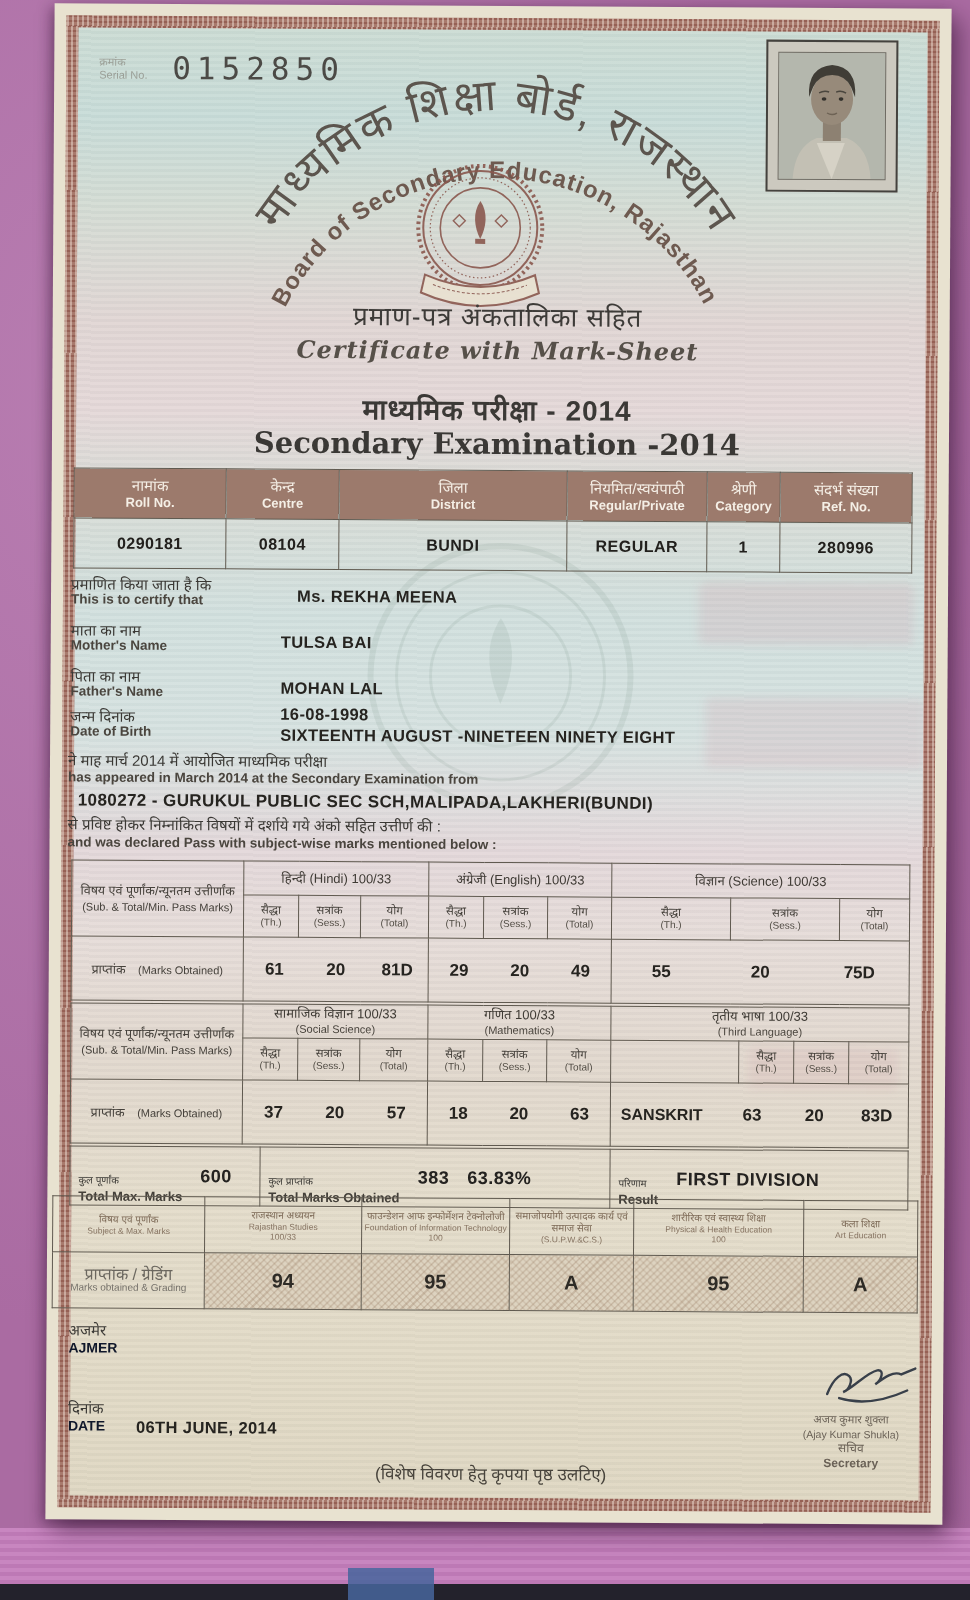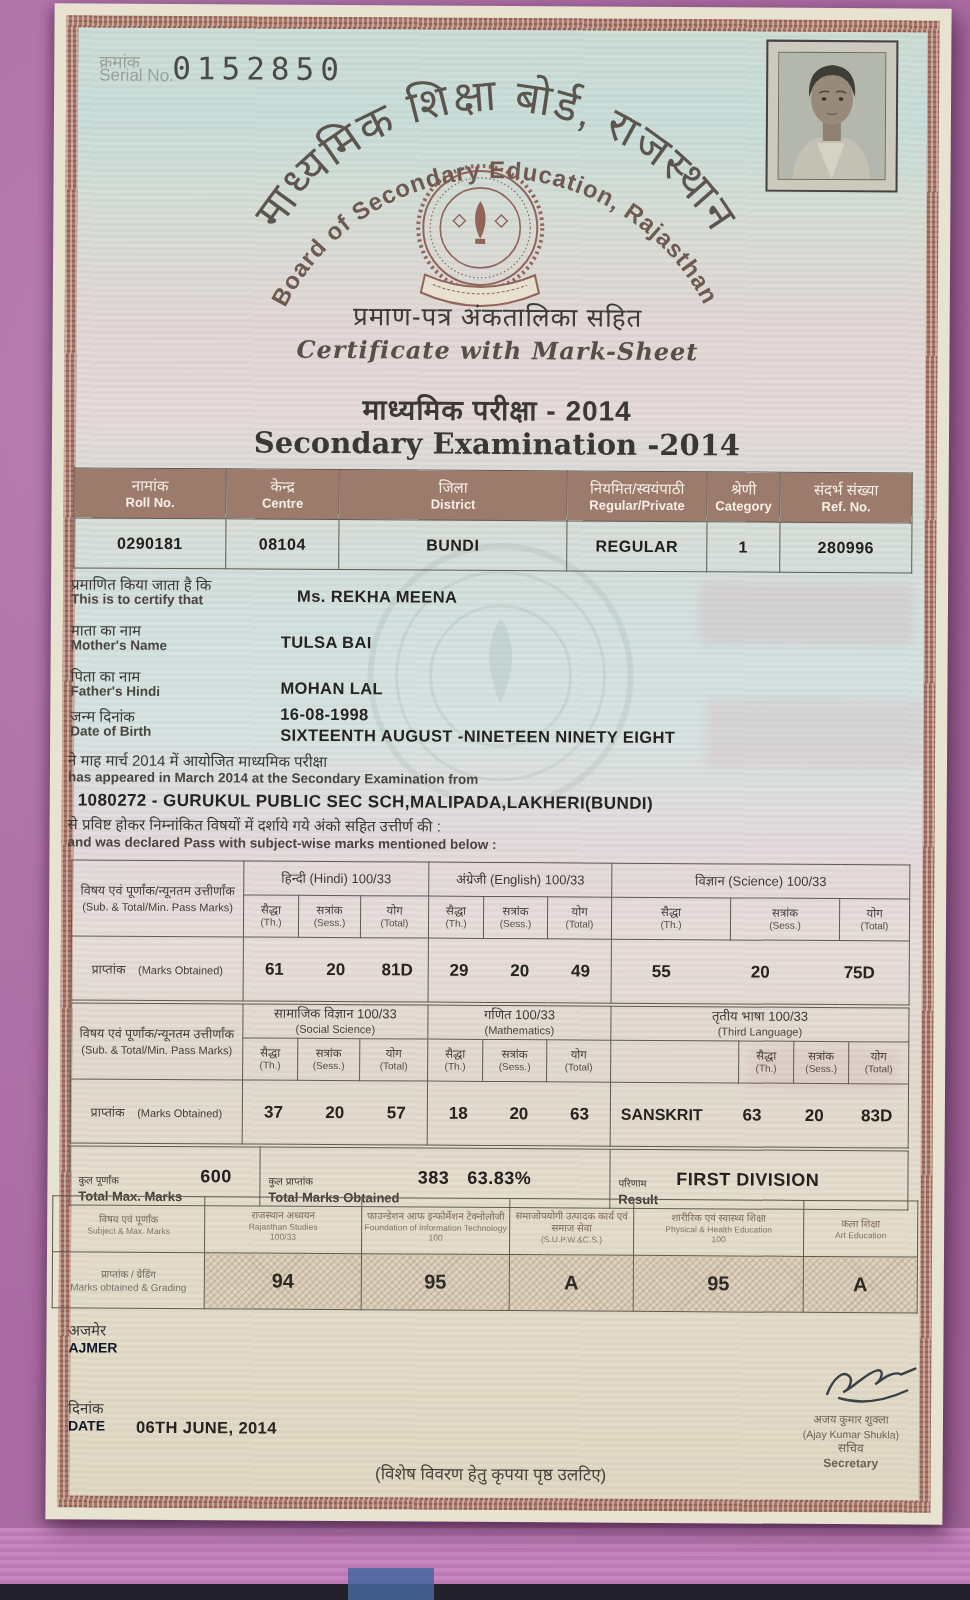--- a/index.html
+++ b/index.html
@@ -30,21 +30,21 @@
   .inner{position:absolute;inset:24px;
     background:linear-gradient(180deg,
       #ccdcd4 0%, #c8dcd8 6%, #d4dcd4 12%, #e1d6d4 20%, #e5d8d8 26%,
       #d8dcd6 32%, #d2e0de 40%, #d6e2e0 48%, #e4d8da 56%, #e6dcd8 62%,
       #e2d8ce 70%, #e4dcca 80%, #e2dac6 90%, #dfd7c2 100%);}
   .inner::after{content:"";position:absolute;inset:0;pointer-events:none;
     background:repeating-linear-gradient(180deg, rgba(255,255,255,.05) 0 3px, rgba(90,110,120,.04) 3px 6px);}
   
   .ghost{filter:blur(5px);border-radius:6px;}
   
-  .serial-faint{left:45px;top:52px;font-size:17px;line-height:13px;color:rgba(110,100,90,.5);}
+  .serial-faint{left:45px;top:52px;font-size:11px;line-height:13px;color:rgba(110,100,90,.5);}
   .serial{left:118px;top:46px;font-family:"DejaVu Sans Mono",monospace;font-size:31px;
     letter-spacing:6px;color:#4c4a46;}
   .center-line{left:25px;width:840px;text-align:center;}
   .doc-title-hi{top:292px;font-size:26px;color:#3d3b38;letter-spacing:1px;}
   .doc-title-en{top:330px;font-family:"DejaVu Serif",serif;font-weight:bold;font-style:italic;
     font-size:24px;color:#565049;letter-spacing:1px;}
   .exam-hi{top:384px;font-size:28px;font-weight:bold;color:#3b3936;letter-spacing:1px;}
   .exam-en{top:421px;font-family:"DejaVu Serif",serif;font-weight:bold;font-size:29px;color:#3a3835;}
   
   .photo{left:712px;top:32px;width:132px;height:152px;background:#ccc9bf;
@@ -77,21 +77,21 @@
   .tot-tbl{left:22px;top:1142px;width:838px;height:48px;}
   .tot-cell{display:flex;align-items:center;height:100%;text-align:left;}
   .tot-lbls{padding-left:8px;}
   .tot-hi{font-size:10px;color:#3a3834;line-height:17px;margin-top:25px;}
   .tot-en{font-size:13px;font-weight:bold;color:#44403a;line-height:16px;}
   .tot-val{font-weight:bold;font-size:18px;color:#242220;margin-left:18px;letter-spacing:.5px;}
   
   .add-tbl{left:5px;top:1192px;width:865px;height:112px;}
   .a-hi{font-size:10px;color:#7d6a57;line-height:12px;}
   .a-en{font-size:8.5px;color:#867361;line-height:10px;}
-  .a-lbl-hi{font-size:10px;color:#6b675f;line-height:14px;}
+  .a-lbl-hi{font-size:16px;color:#6b675f;line-height:14px;}
   .a-lbl-en{font-size:10px;color:#75716a;line-height:12px;}
   .hatch{
     background:
       repeating-linear-gradient(135deg, rgba(150,120,95,.30) 0 1.5px, rgba(0,0,0,0) 1.5px 5px),
       repeating-linear-gradient(45deg, rgba(150,120,95,.20) 0 1.5px, rgba(0,0,0,0) 1.5px 5px),
       #ddd3c0;}
   .a-val{font-weight:bold;font-size:20px;color:#2e2b26;}
   
   .foot-hi{font-size:15px;color:#3c3a36;}
   .foot-en{font-size:14px;font-weight:bold;color:#0f172a;}
@@ -229,21 +229,21 @@
 
   <div class="abs lbl-hi" style="left:20px;top:570px;">प्रमाणित किया जाता है कि</div>
   <div class="abs lbl-en" style="left:20px;top:588px;">This is to certify that</div>
   <div class="abs val" style="left:246px;top:582px;">Ms. REKHA MEENA</div>
 
   <div class="abs lbl-hi" style="left:20px;top:616px;">माता का नाम</div>
   <div class="abs lbl-en" style="left:20px;top:634px;">Mother's Name</div>
   <div class="abs val" style="left:230px;top:628px;">TULSA BAI</div>
 
   <div class="abs lbl-hi" style="left:20px;top:662px;">पिता का नाम</div>
-  <div class="abs lbl-en" style="left:20px;top:680px;">Father's Hindi</div>
+  <div class="abs lbl-en" style="left:20px;top:680px;">Father's Name</div>
   <div class="abs val" style="left:230px;top:674px;">MOHAN LAL</div>
 
   <div class="abs lbl-hi" style="left:20px;top:702px;">जन्म दिनांक</div>
   <div class="abs lbl-en" style="left:20px;top:720px;">Date of Birth</div>
   <div class="abs val" style="left:230px;top:700px;">16-08-1998</div>
   <div class="abs val" style="left:230px;top:721px;">SIXTEENTH AUGUST -NINETEEN NINETY EIGHT</div>
 
   <div class="abs lbl-hi" style="left:18px;top:746px;">ने माह मार्च 2014 में आयोजित माध्यमिक परीक्षा</div>
   <div class="abs lbl-en" style="left:18px;top:766px;">has appeared in March 2014 at the Secondary Examination from</div>
   <div class="abs val" style="left:28px;top:787px;font-size:17px;">1080272 - GURUKUL PUBLIC SEC SCH,MALIPADA,LAKHERI(BUNDI)</div>

